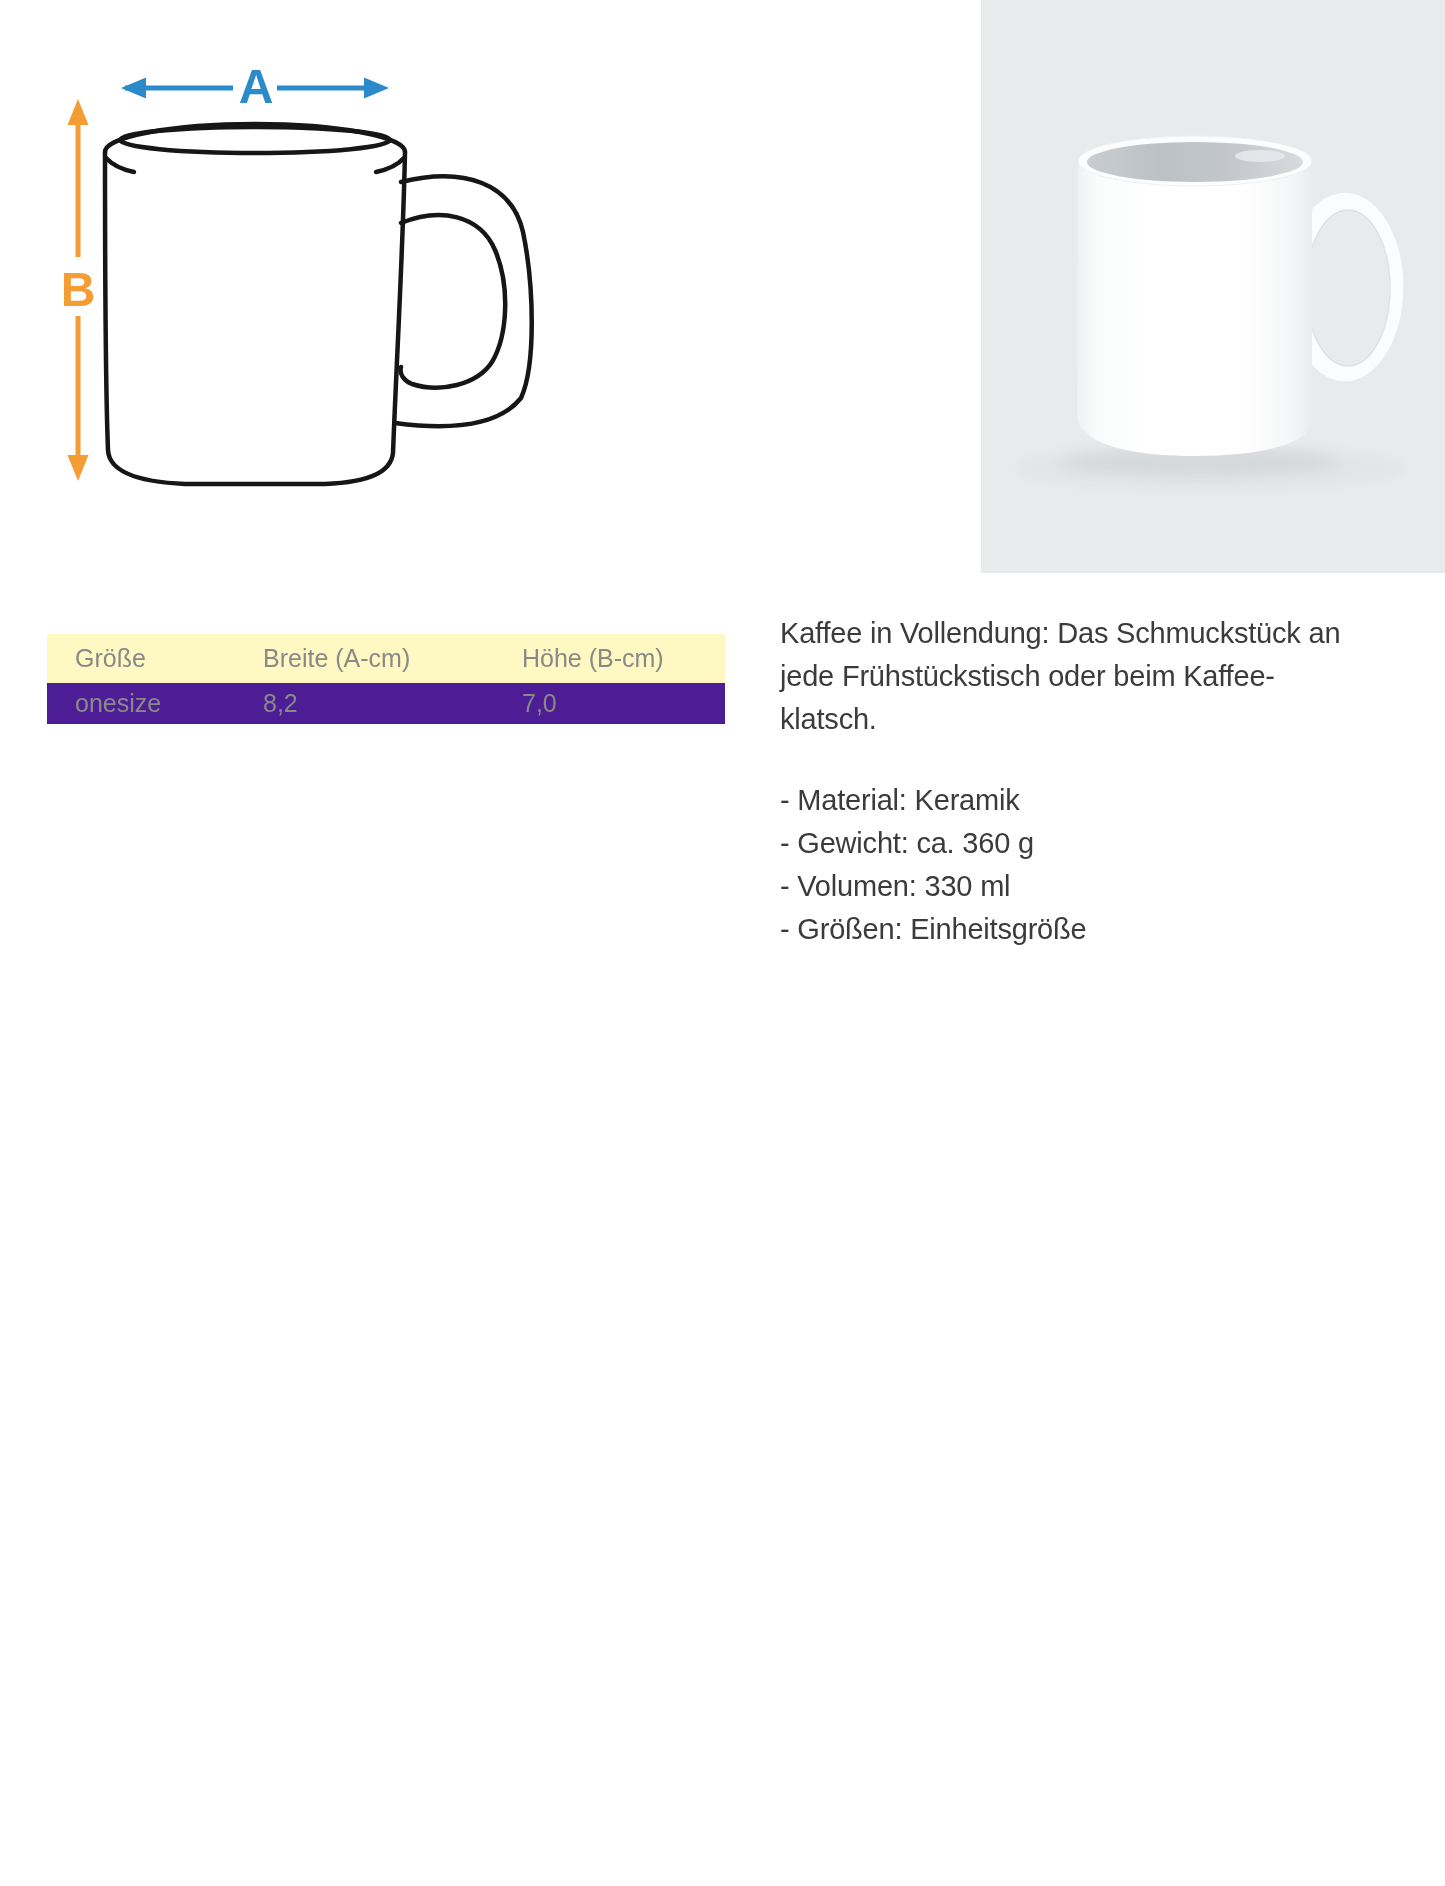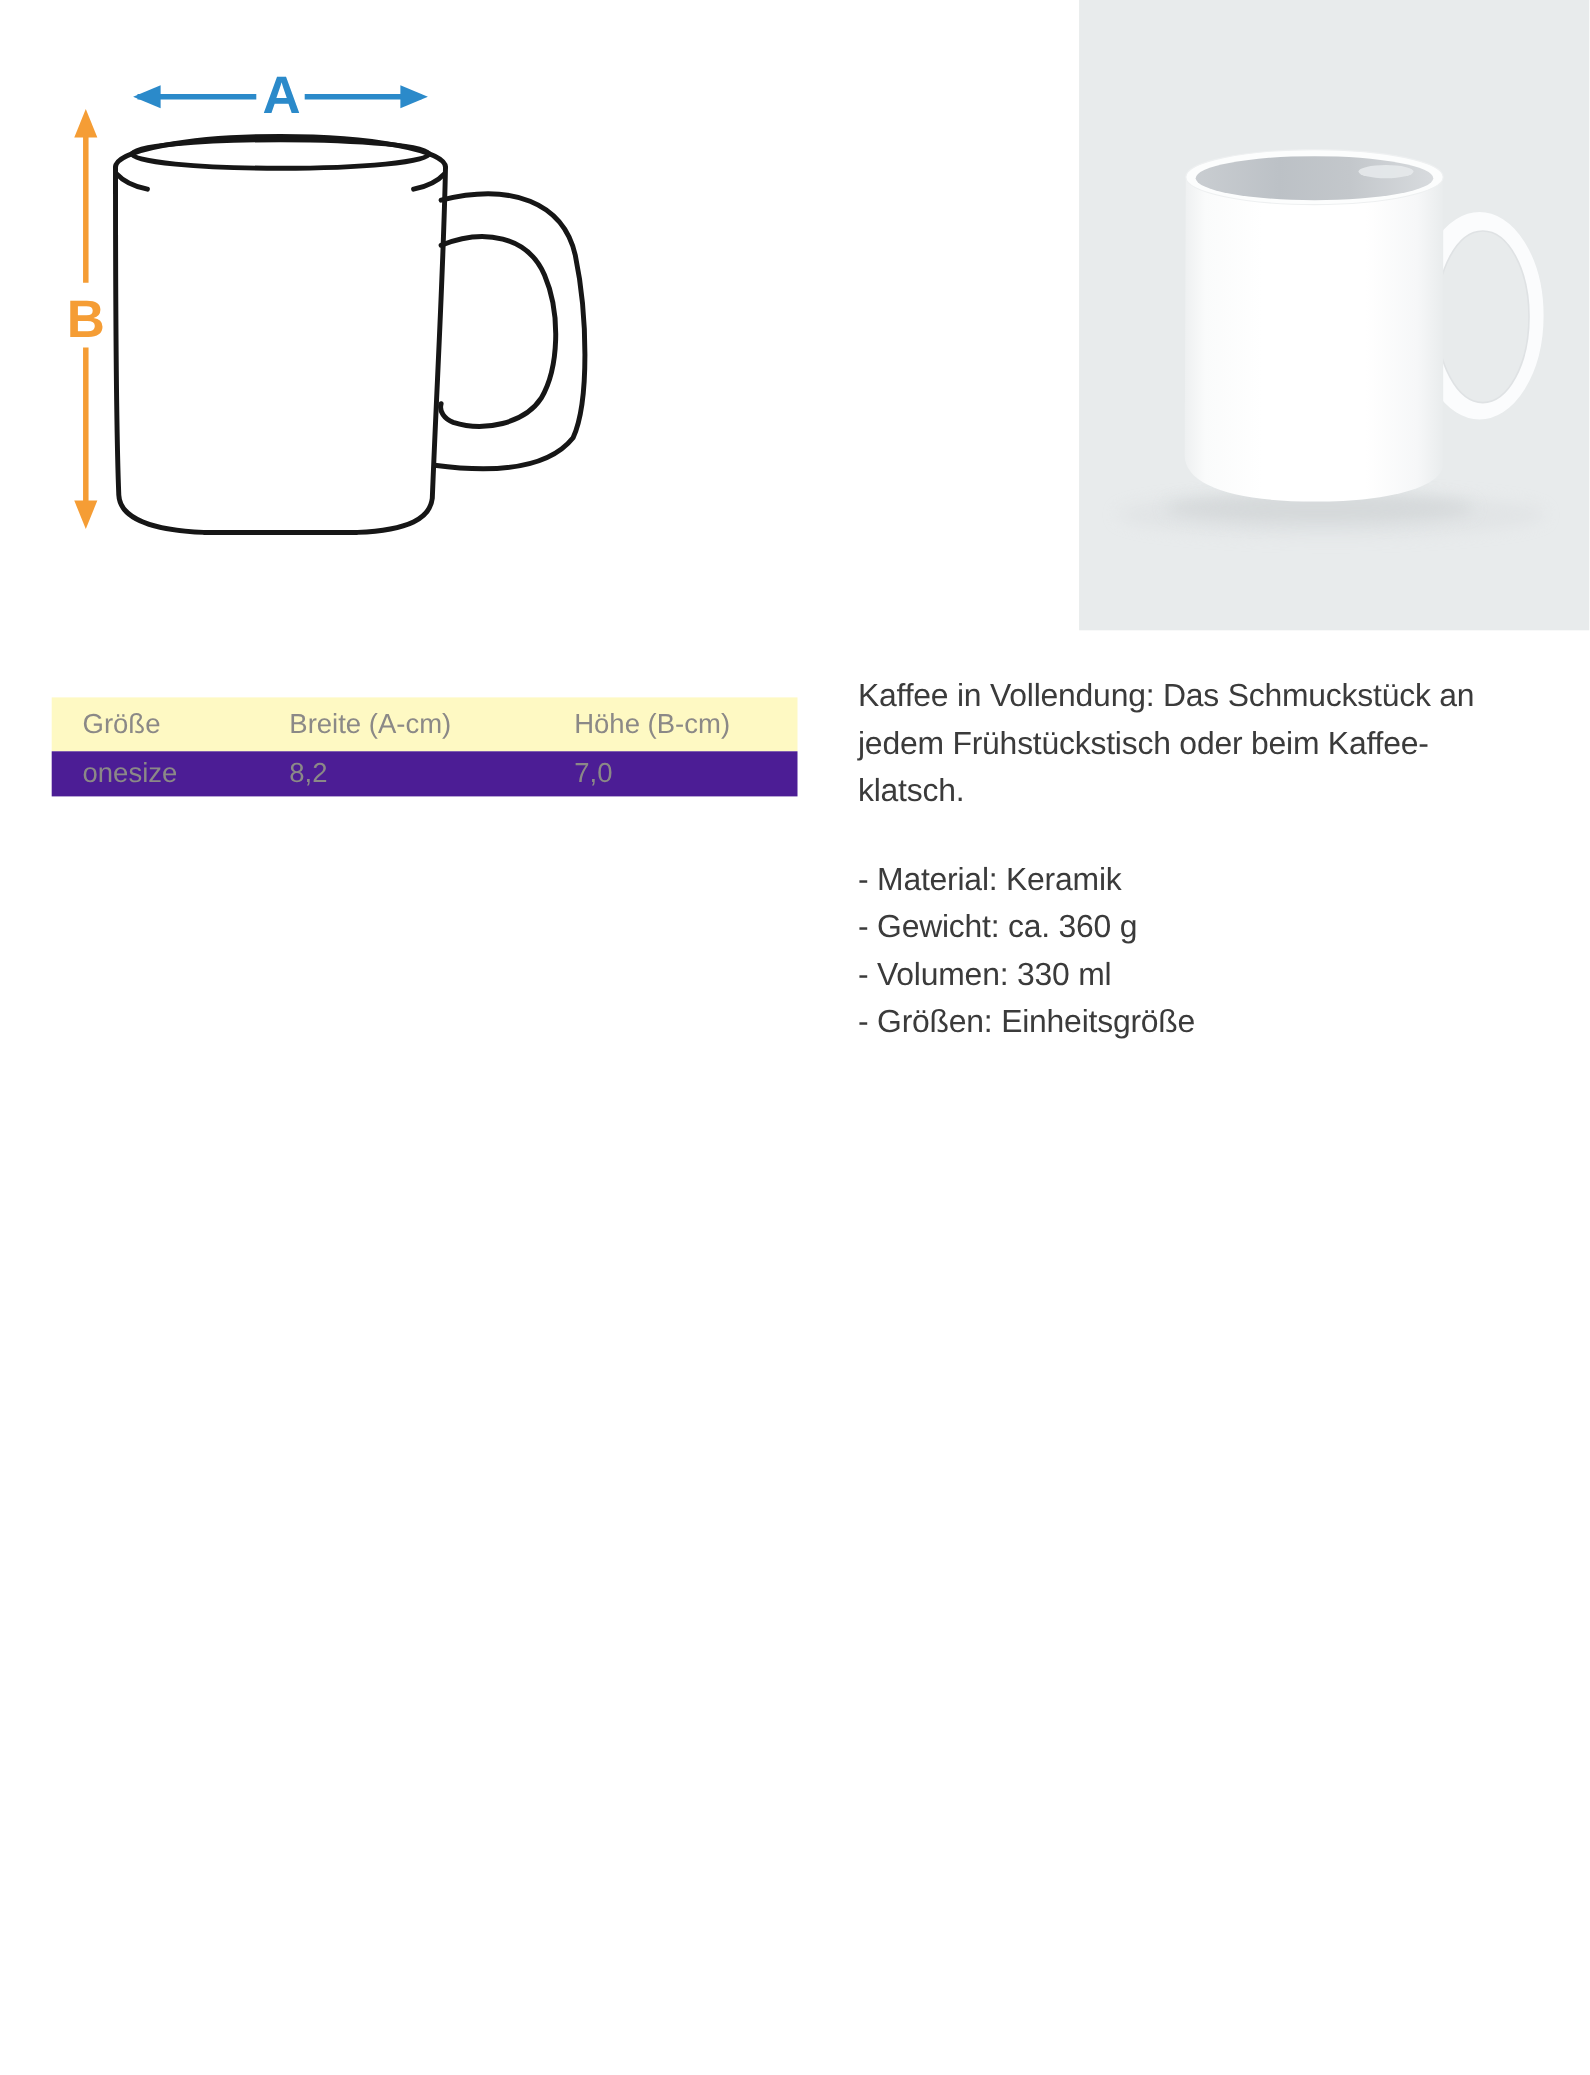--- a/index.html
+++ b/index.html
@@ -152,19 +152,19 @@
   </div>
   <div class="t-row t-data">
     <div class="t-cell">onesize</div>
     <div class="t-cell">8,2</div>
     <div class="t-cell">7,0</div>
   </div>
 </div>
 
 <div class="description">
   <p>Kaffee in Vollendung: Das Schmuckstück an
-jedem Frühstückstisch oder beim Kaffee-
+jede Frühstückstisch oder beim Kaffee-
 klatsch.</p>
   <p>- Material: Keramik
 - Gewicht: ca. 360 g
 - Volumen: 330 ml
 - Größen: Einheitsgröße</p>
 </div>
 
 </body></html>

